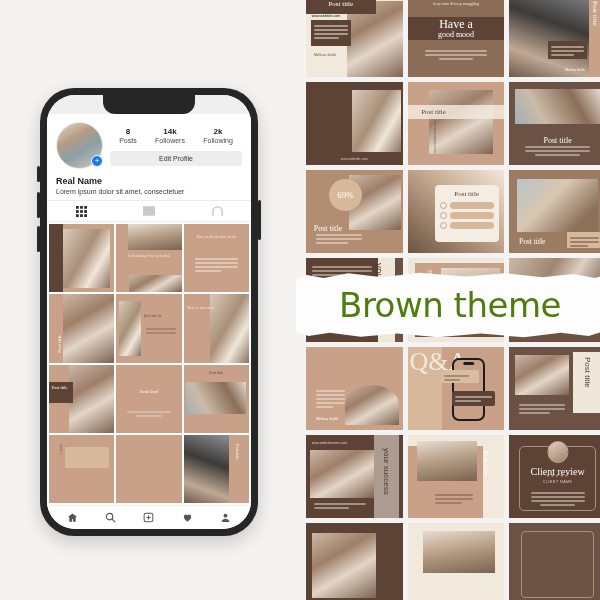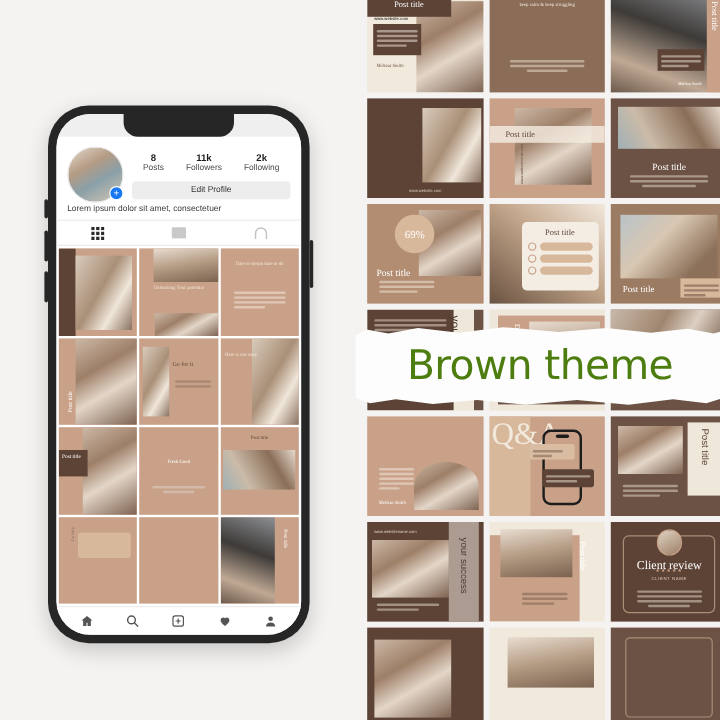--- a/index.html
+++ b/index.html
@@ -168,20 +168,24 @@
         <div class="ln"></div>
           <div class="ln"></div>
           <div class="ln"></div>
           <div class="ln" style="width:72%"></div>
       </div>
       <div style="position:absolute;left:8%;top:70%;font-size:4px;color:#6b5244;font-family:'Liberation Serif',serif;font-style:italic;">Melissa Smith</div>
     </div>
 
     <div class="tile" style="background:#8A6C57;">
       <div style="position:absolute;left:0;right:0;top:9%;text-align:center;font-size:4px;color:#f0e4d8;font-family:'Liberation Serif',serif;">keep calm &amp; keep struggling</div>
+      <div style="position:absolute;left:0;right:0;top:28%;height:27%;background:#5C4336;display:flex;flex-direction:column;align-items:center;justify-content:center;">
+        <span class="ttl" style="font-size:12px;line-height:12px;">Have a</span>
+        <span class="ttl" style="font-size:8px;line-height:9px;">good mood</span>
+      </div>
       <div style="position:absolute;left:16%;right:16%;top:62%;color:#e7dacd;" class="lnbox">
         <div class="ln"></div>
           <div class="ln"></div>
           <div class="ln" style="width:55%;margin-left:22%"></div>
       </div>
     </div>
 
     <div class="tile ph-b">
       <div style="position:absolute;right:0;top:0;bottom:0;width:18%;background:#C9A188;"></div>
       <div style="position:absolute;right:2%;top:8%;" class="vert ttl-dark">
@@ -427,31 +431,32 @@
           <div class="avatar">
             <span class="plus">+</span>
           </div>
           <div class="statsblock">
             <div class="stats">
               <div class="stat">
                 <div class="num">8</div>
                 <div class="cap">Posts</div>
               </div>
               <div class="stat">
-                <div class="num">11k</div>
+                <div class="num">14k</div>
                 <div class="cap">Followers</div>
               </div>
               <div class="stat">
                 <div class="num">2k</div>
                 <div class="cap">Following</div>
               </div>
             </div>
             <div class="editbtn">Edit Profile</div>
           </div>
         </div>
+        <div class="realname">Real Name</div>
         <div class="bio">Lorem ipsum dolor sit amet, consectetuer</div>
       </div>
 
       <div id="igtabs">
         <div class="igtab">
           <svg width="11" height="11" viewBox="0 0 12 12" fill="#2a2a2a">
             <rect x="0" y="0" width="3" height="3"></rect>
               <rect x="4.5" y="0" width="3" height="3"></rect>
               <rect x="9" y="0" width="3" height="3"></rect>
             <rect x="0" y="4.5" width="3" height="3"></rect>

